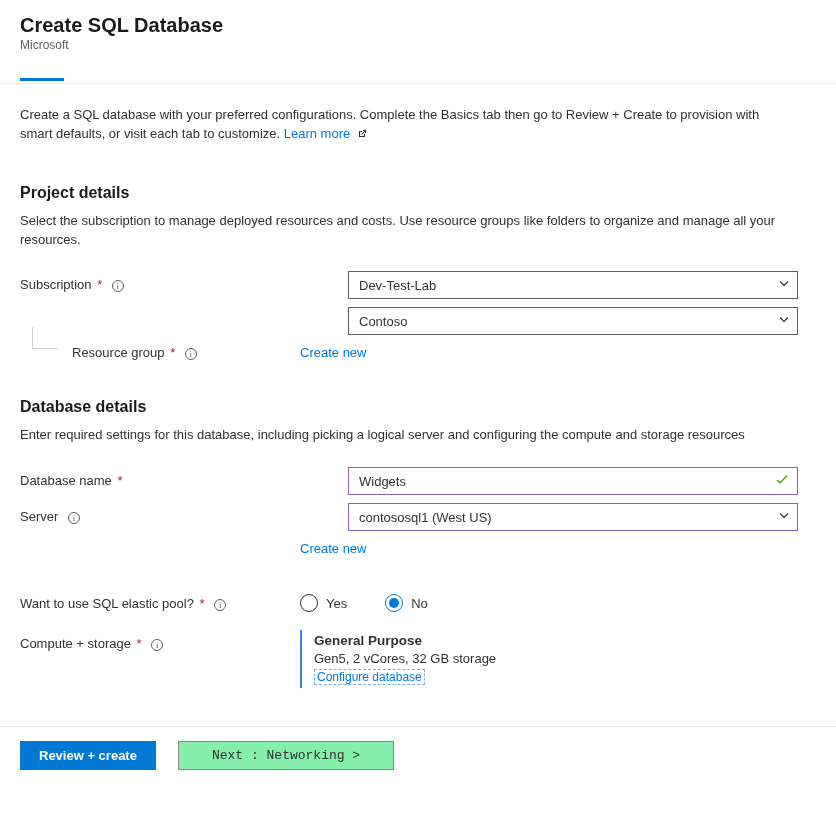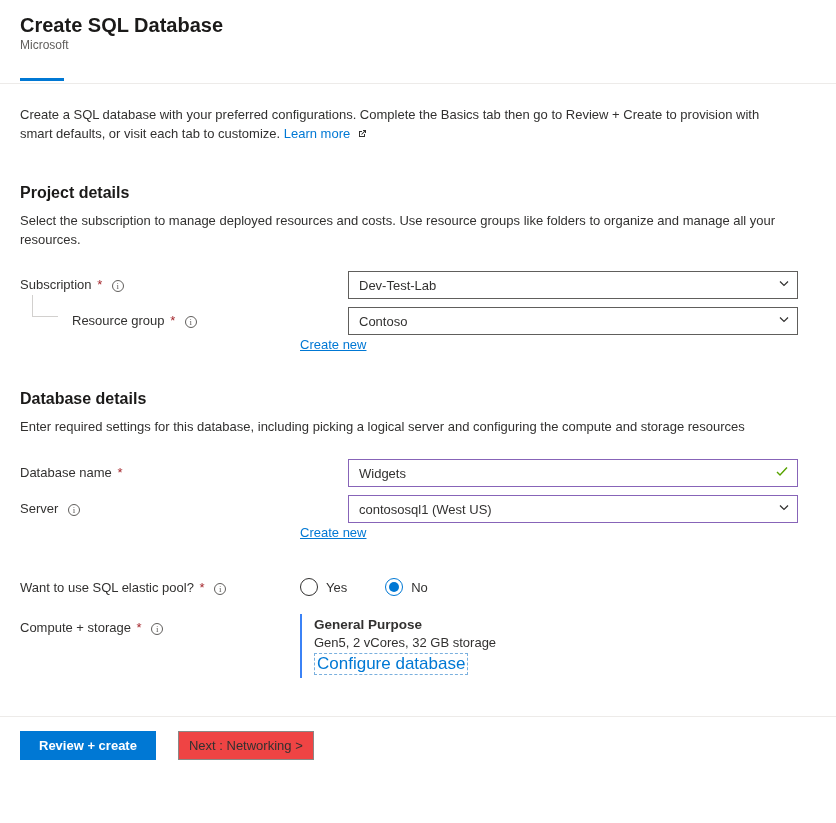--- a/index.html
+++ b/index.html
@@ -65,21 +65,21 @@
       color: #323130;
       line-height: 1.45;
       max-width: 770px;
       margin-bottom: 22px;
     }
     .row {
       display: flex;
       align-items: flex-start;
       margin-bottom: 8px;
     }
-    .row.indent .label-col { padding-left: 52px; position: relative; }
+    .row.indent .label-col { padding-left: 52px; position: relative; margin-top: 32px; }
     .elbow {
       position: absolute;
       left: 12px;
       top: -12px;
       width: 26px;
       height: 22px;
       border-left: 1px solid #d2d0ce;
       border-bottom: 1px solid #d2d0ce;
     }
     .label-col {
@@ -128,23 +128,22 @@
       right: 9px;
       top: 50%;
       transform: translateY(-50%);
       pointer-events: none;
     }
     .purple { border-color: #8764b8; }
     .sublink {
       display: inline-block;
       color: #0078d4;
       font-size: 13px;
-      margin-top: 2px;
-      cursor: pointer;
-      text-decoration: underline;
+      margin-top: 10px;
+      cursor: pointer;
     }
     .radio-row { display: flex; gap: 38px; padding-top: 4px; }
     .radio-opt { display: flex; align-items: center; gap: 8px; cursor: pointer; }
     .radio {
       width: 18px; height: 18px;
       border: 1px solid #323130;
       border-radius: 50%;
       display: inline-flex;
       align-items: center;
       justify-content: center;
@@ -163,46 +162,46 @@
     }
     .compute-box .ctitle { font-weight: 600; font-size: 13.5px; }
     .compute-box .cdesc { color: #323130; margin-top: 3px; }
     .compute-box .clink {
       color: #0078d4;
       border: 1px dashed #7ab0de;
       padding: 0 2px;
       display: inline-block;
       margin-top: 3px;
       cursor: pointer;
-      font-size: 17px;
+      font-size: 12px;
     }
     .footer {
       border-top: 1px solid #edebe9;
       padding: 14px 20px;
       display: flex;
       gap: 22px;
     }
     .btn-primary {
       background: #0078d4;
       color: #fff;
       border: 1px solid #0078d4;
       font-weight: 600;
       font-size: 13px;
       padding: 6px 18px;
       cursor: pointer;
       font-family: inherit;
     }
     .btn-secondary {
-      background: #ef4444;
+      background: #86efac;
       color: #323130;
       border: 1px solid #8a8886;
       font-size: 13px;
-      padding: 6px 10px;
-      cursor: pointer;
-      font-family: Liberation Sans, sans-serif;
+      padding: 6px 33px;
+      cursor: pointer;
+      font-family: Liberation Mono, monospace;
     }
   </style>
 </head>
 <body>
 
 <div class="header">
   <h1>Create SQL Database</h1>
   <div class="sub">Microsoft</div>
 </div>
 

